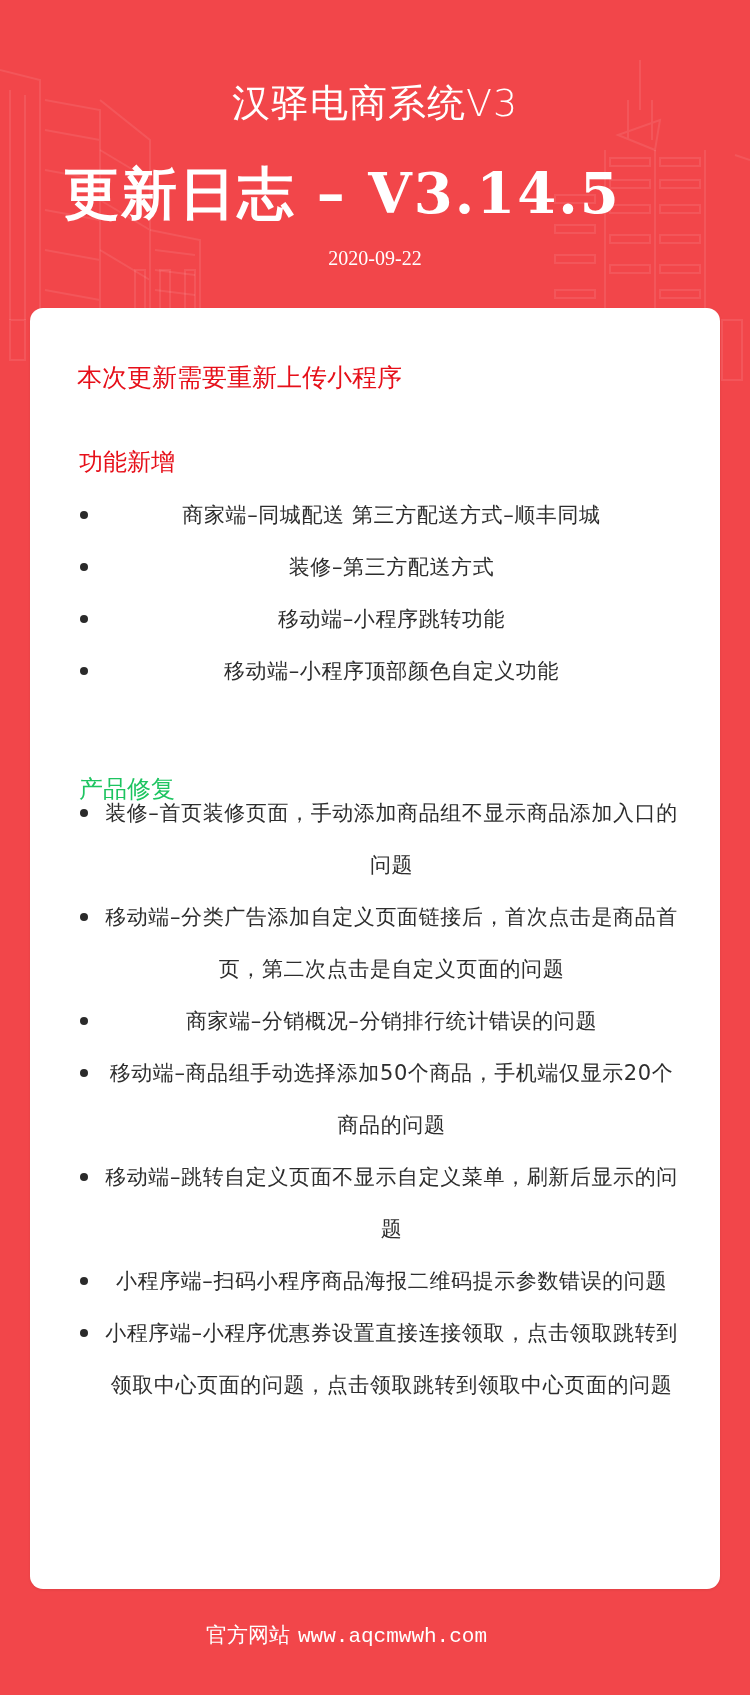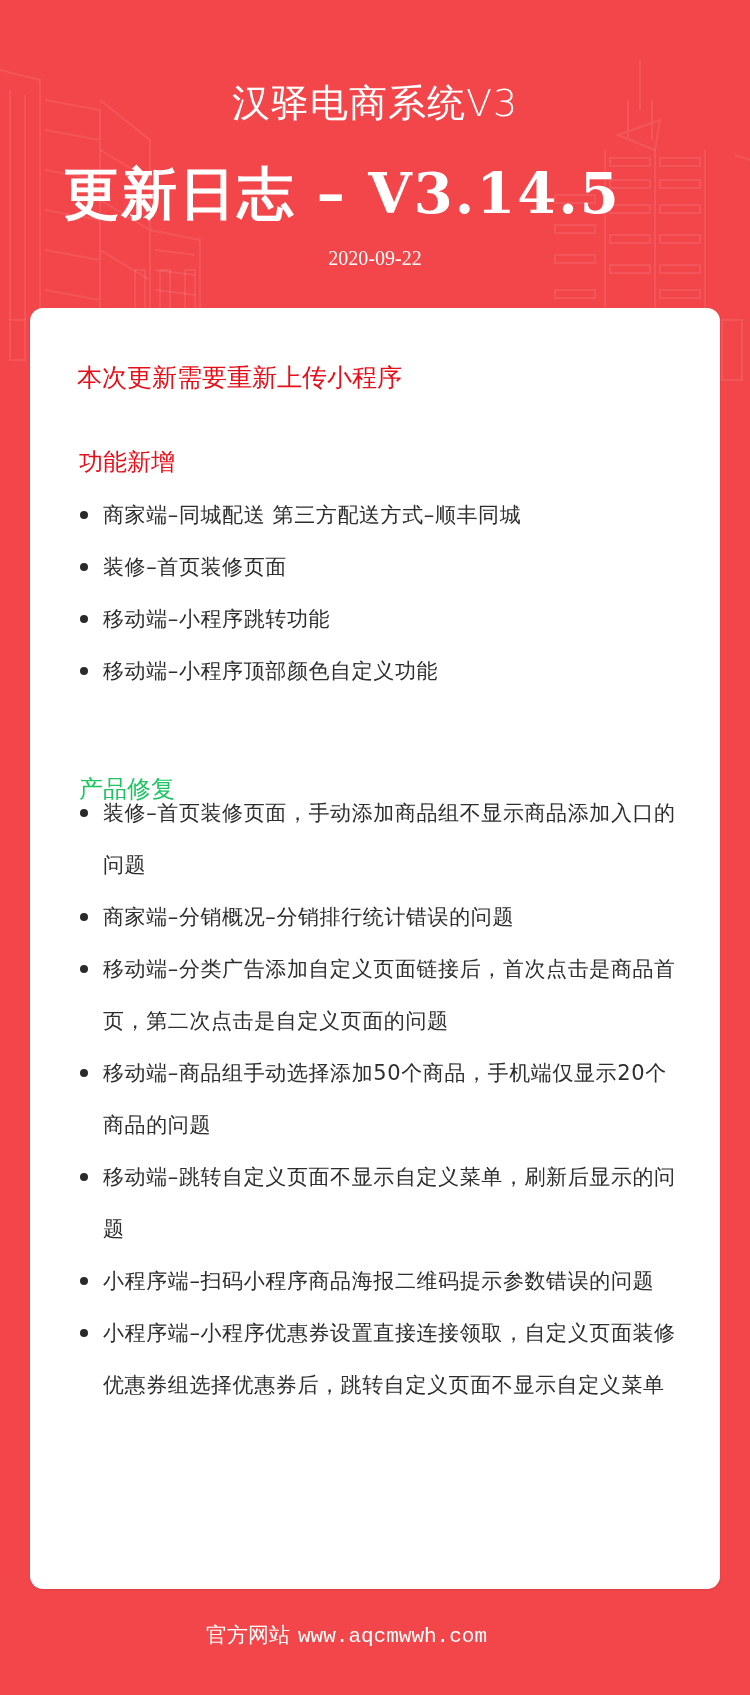--- a/index.html
+++ b/index.html
@@ -31,21 +31,21 @@
   }
   .notice {
     position: absolute; left: 47px; top: 52px; height: 36px; line-height: 36px;
     font-size: 25px; color: #e60f19; white-space: nowrap;
   }
   .section-title {
     position: absolute; left: 49px; height: 34px; line-height: 34px; font-size: 24px; white-space: nowrap;
   }
   .section-title.red { color: #e60f19; top: 137px; }
   .section-title.green { color: #1dc460; top: 433px; margin-top: 31px; }
-  .list { position: absolute; left: 0; width: 690px; margin: 0; padding: 0; list-style: none; }
+  .list { position: absolute; left: 0; width: 690px; margin: 0; padding: 0; list-style: none; text-align: center; }
   .list.features { top: 181px; }
   .list.fixes { top: 479px; }
   .item { position: relative; padding-left: 73px; padding-right: 40px; }
   .bullet {
     position: absolute; left: 50px; top: 22px; width: 8px; height: 8px; border-radius: 50%; background: #2a2a2a;
   }
   .item-text {
     display: block; font-size: 21px; line-height: 52px; color: #2d2d2d;
     letter-spacing: 0.6px; word-break: break-all;
   }
@@ -100,60 +100,60 @@
   <div class="notice">本次更新需要重新上传小程序</div>
 
   <div class="section-title red">功能新增</div>
   <ul class="list features">
     <li class="item">
         <span class="bullet"></span>
         <span class="item-text">商家端–同城配送 第三方配送方式–顺丰同城</span>
       </li>
     <li class="item">
         <span class="bullet"></span>
-        <span class="item-text">装修–首页装修页面</span>
+        <span class="item-text">装修–第三方配送方式</span>
       </li>
     <li class="item">
         <span class="bullet"></span>
         <span class="item-text">移动端–小程序跳转功能</span>
       </li>
     <li class="item">
         <span class="bullet"></span>
         <span class="item-text">移动端–小程序顶部颜色自定义功能</span>
       </li>
   </ul>
 
   <div class="section-title green">产品修复</div>
   <ul class="list fixes">
     <li class="item">
         <span class="bullet"></span>
         <span class="item-text">装修–首页装修页面，手动添加商品组不显示商品添加入口的问题</span>
       </li>
     <li class="item">
         <span class="bullet"></span>
-        <span class="item-text">商家端–分销概况–分销排行统计错误的问题</span>
+        <span class="item-text">移动端–分类广告添加自定义页面链接后，首次点击是商品首页，第二次点击是自定义页面的问题</span>
       </li>
     <li class="item">
         <span class="bullet"></span>
-        <span class="item-text">移动端–分类广告添加自定义页面链接后，首次点击是商品首页，第二次点击是自定义页面的问题</span>
+        <span class="item-text">商家端–分销概况–分销排行统计错误的问题</span>
       </li>
     <li class="item">
         <span class="bullet"></span>
         <span class="item-text">移动端–商品组手动选择添加50个商品，手机端仅显示20个商品的问题</span>
       </li>
     <li class="item">
         <span class="bullet"></span>
         <span class="item-text">移动端–跳转自定义页面不显示自定义菜单，刷新后显示的问题</span>
       </li>
     <li class="item">
         <span class="bullet"></span>
         <span class="item-text">小程序端–扫码小程序商品海报二维码提示参数错误的问题</span>
       </li>
     <li class="item">
         <span class="bullet"></span>
-        <span class="item-text">小程序端–小程序优惠券设置直接连接领取，自定义页面装修优惠券组选择优惠券后，跳转自定义页面不显示自定义菜单</span>
+        <span class="item-text">小程序端–小程序优惠券设置直接连接领取，点击领取跳转到领取中心页面的问题，点击领取跳转到领取中心页面的问题</span>
       </li>
   </ul>
 </main>
 
 <footer class="footer">
   <span class="label">官方网站</span><span class="url">www.aqcmwwh.com</span>
 </footer>
 
 </body></html>

